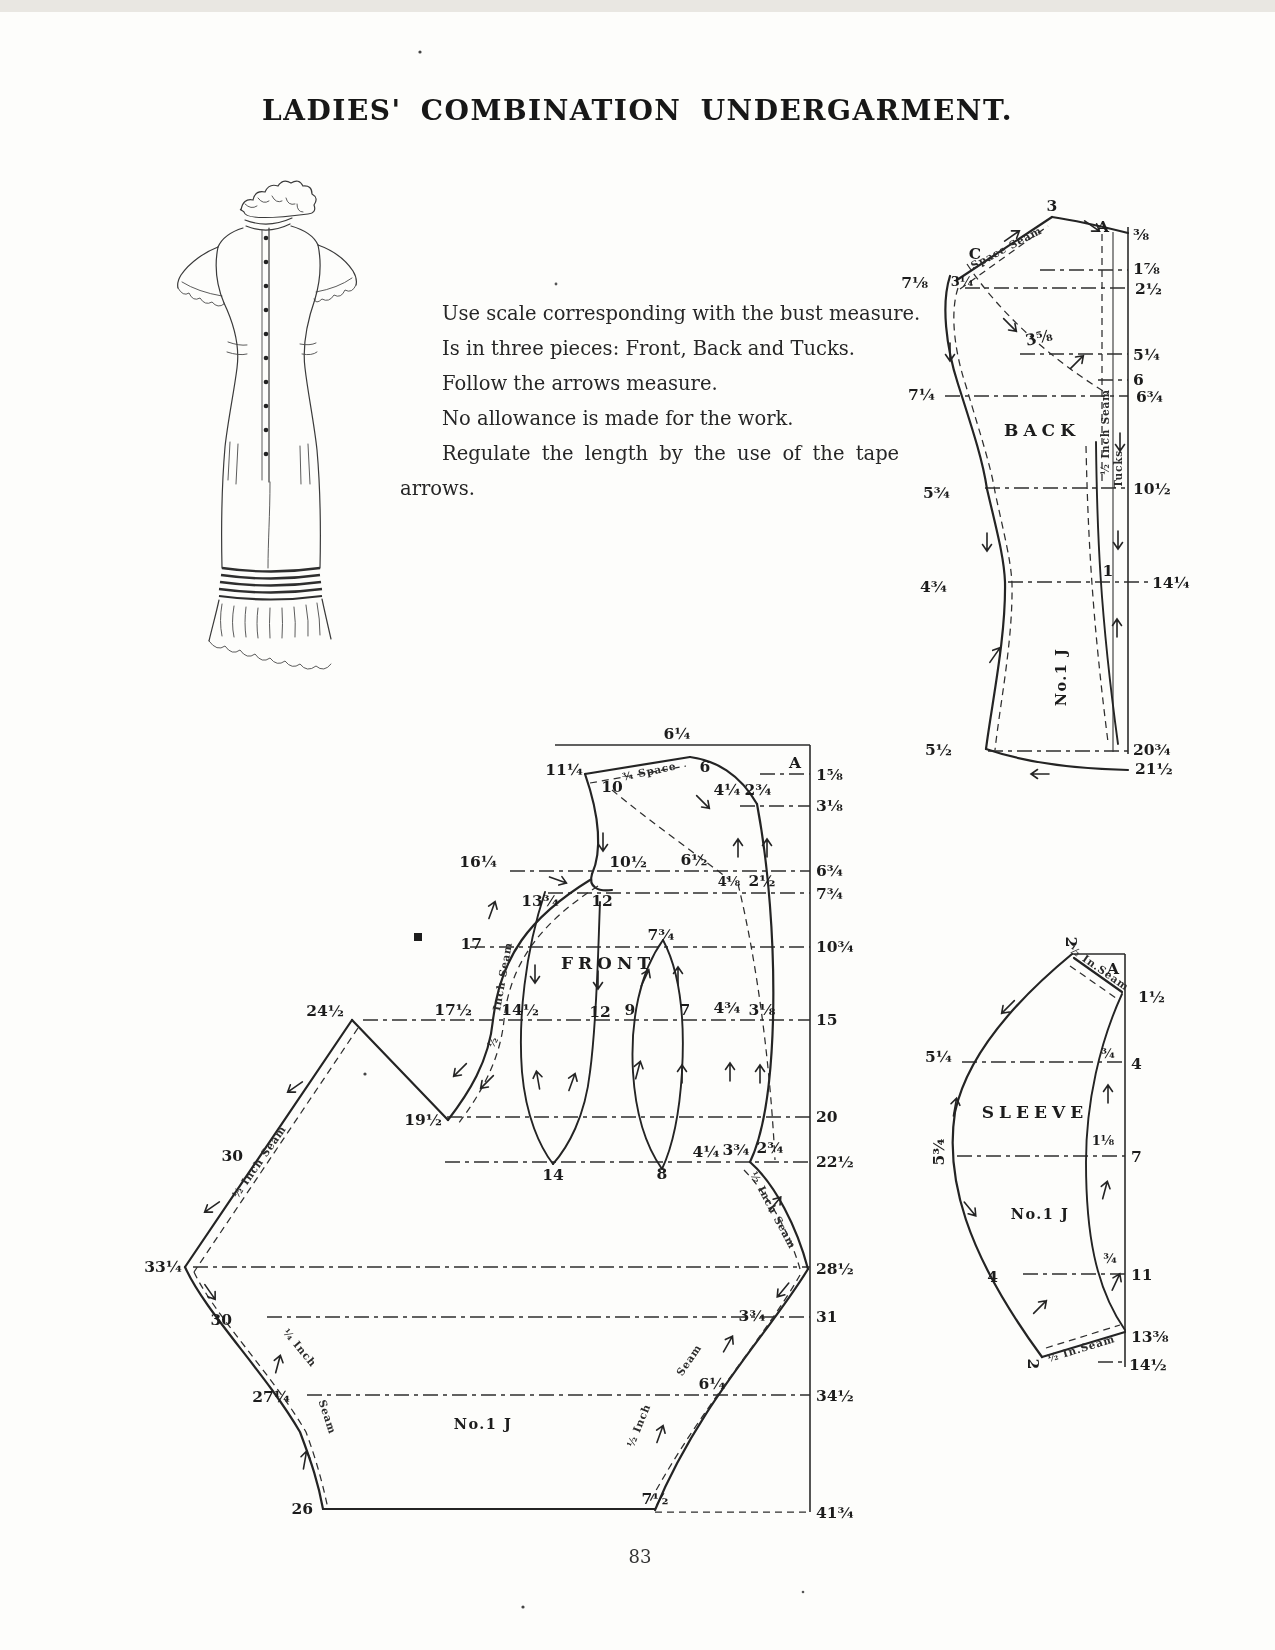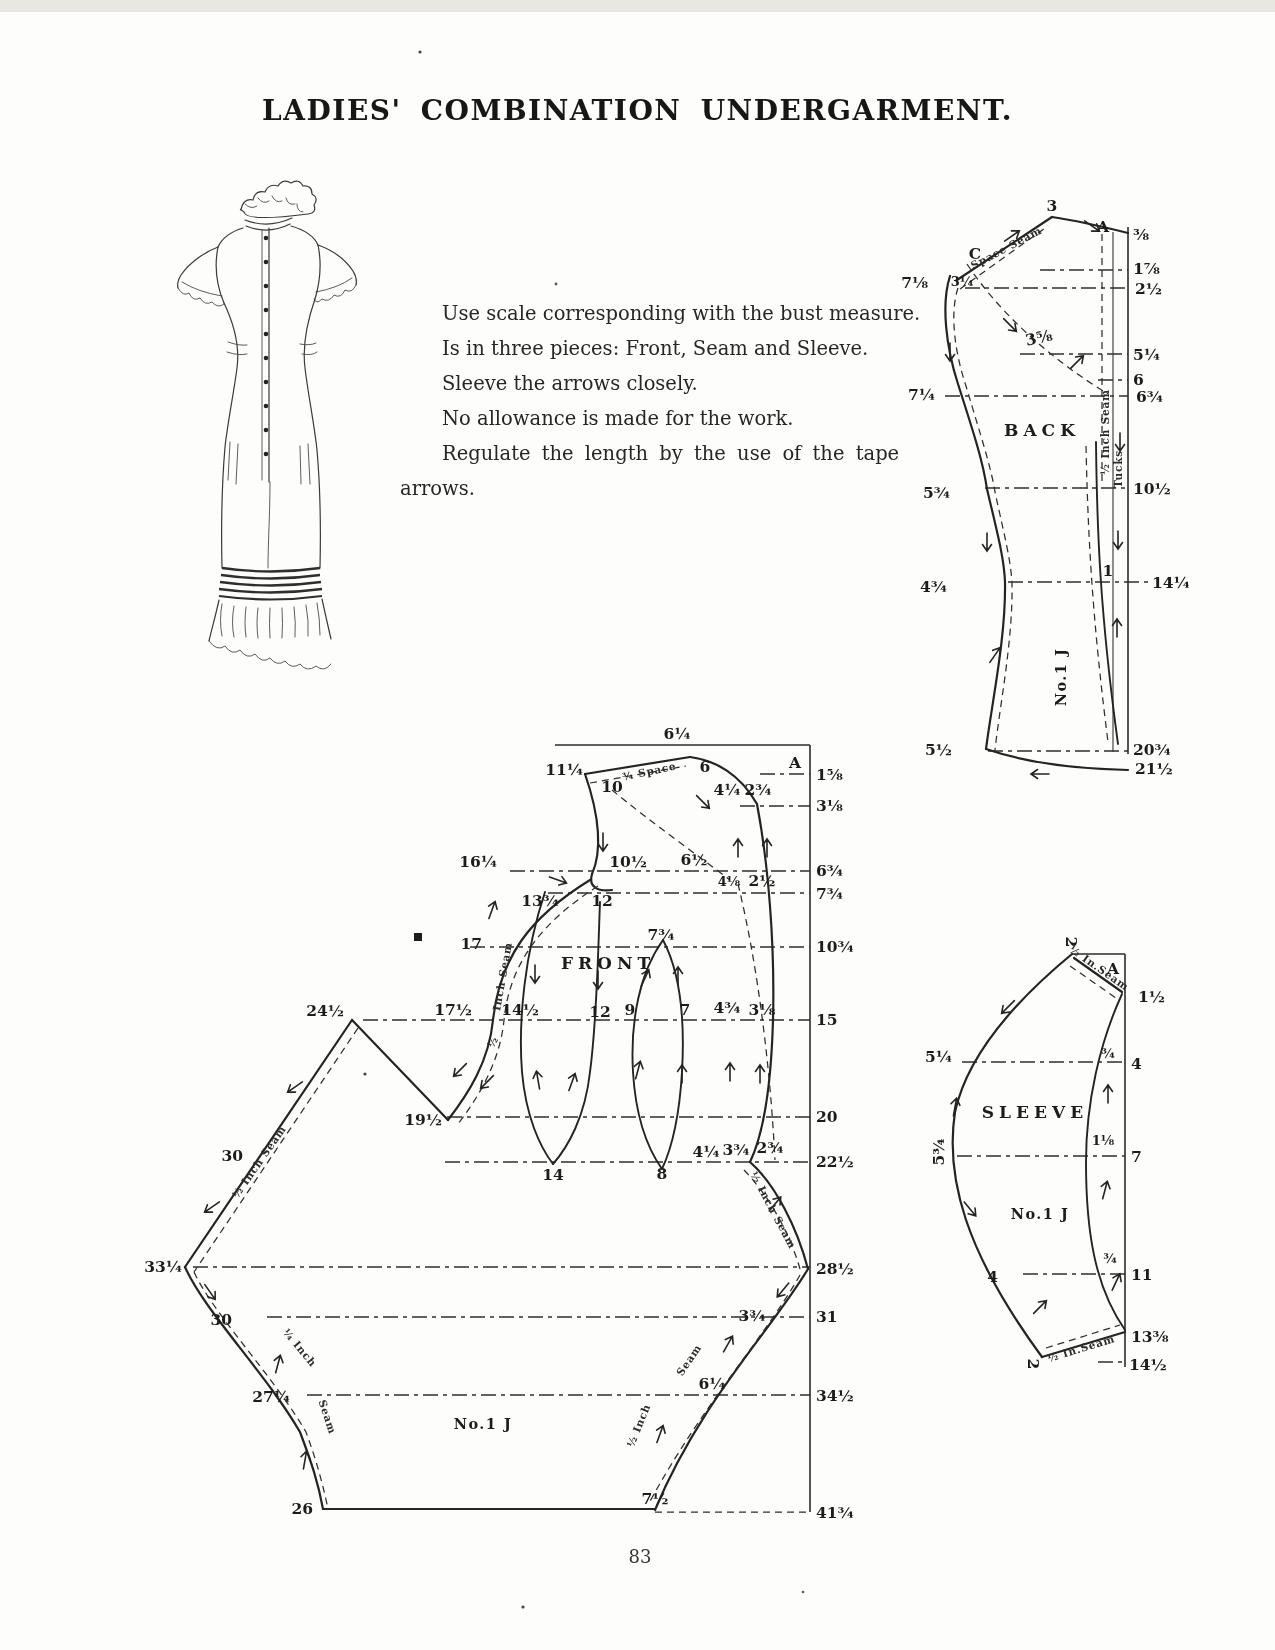--- a/index.html
+++ b/index.html
@@ -99,22 +99,22 @@
     <g>
       <path class="ink" d="M219,588 C216,602 212,616 209,629"></path>
       <path class="ink" d="M322,587 C325,601 328,614 331,627"></path>
       <path class="ink2" d="M209,629 q8,11 16,5 q7,10 15,4 q7,10 15,4 q7,10 15,4 q7,9 15,3 q7,9 15,3 q7,9 16,2 q8,7 15,-2"></path>
       <path class="ink2" d="M222,592 q-3,17 0,32 M234,594 q-3,17 0,31 M246,595 q-2,16 0,30 M258,596 q-2,16 0,30 M270,596 q-1,16 0,30 M282,596 q1,16 0,30 M294,595 q2,16 1,30 M306,593 q3,16 2,31 M317,591 q3,16 3,32"></path>
     </g>
   </svg>
 
   <div class="instructions">
     <div class="ln">Use scale corresponding with the bust measure.</div>
-    <div class="ln">Is in three pieces: Front, Seam and Sleeve.</div>
-    <div class="ln">Sleeve the arrows closely.</div>
+    <div class="ln">Is in three pieces: Front, Back and Tucks.</div>
+    <div class="ln">Follow the arrows measure.</div>
     <div class="ln">No allowance is made for the work.</div>
     <div class="ln wide">Regulate the length by the use of the tape</div>
     <div class="ln flush">arrows.</div>
   </div>
 
   <svg style="left:880px;top:180px" width="300" height="600" viewBox="880 180 300 600">
     <g>
       <path class="gl" d="M1040,258 H1128"></path>
       <path class="gl" d="M965,276 H1128"></path>
       <path class="gl" d="M1020,342 H1128"></path>

